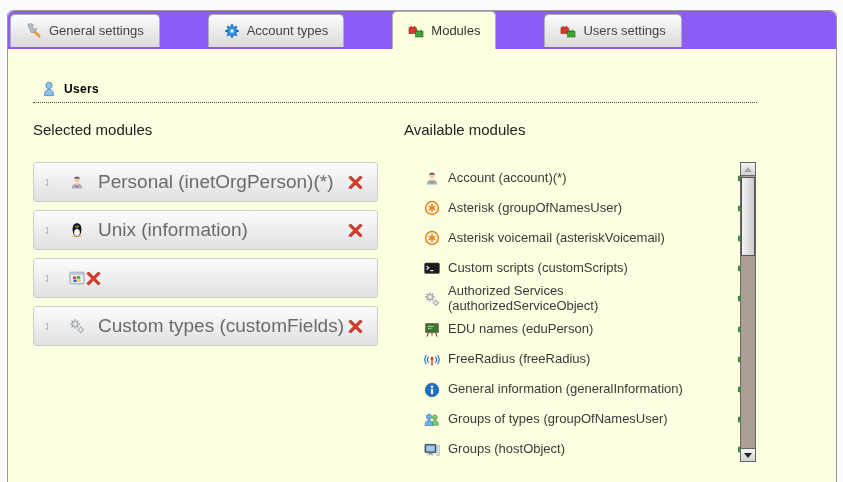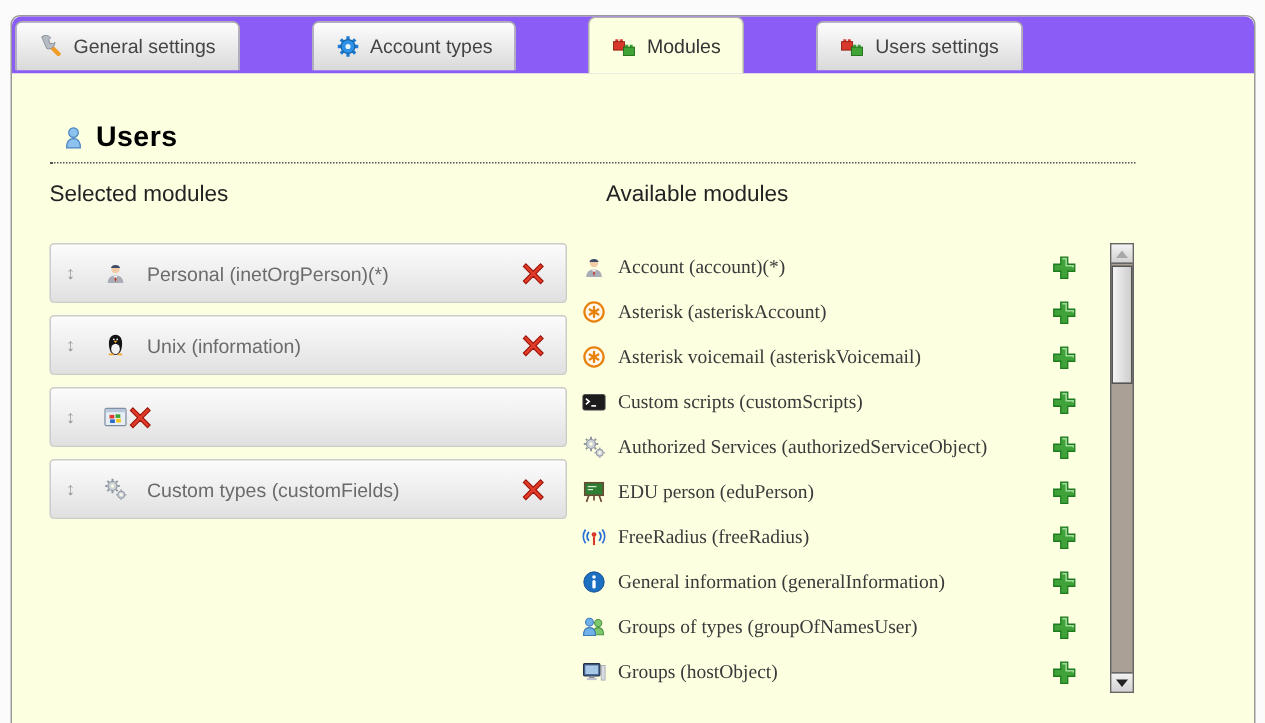--- a/index.html
+++ b/index.html
@@ -18,40 +18,40 @@
     font-size:13px; color:#444; cursor:pointer; white-space:nowrap; }
   .tab.active { height:38px; background:#fdffe1; color:#333; z-index:2; }
   .tab .icon, .row-icon, .hdr-icon { display:inline-flex; width:16px; height:16px; }
   .tab .icon svg, .row-icon svg, .hdr-icon svg { width:16px; height:16px; }
 
   .content { position:absolute; left:0; top:38px; right:0; bottom:0; background:#fdffe1; }
 
   .section-header { position:absolute; left:25px; top:32px; width:724px;
     border-bottom:1px dotted #555; padding:0 0 5px 8px;
     display:flex; align-items:center; gap:7px; }
-  .section-title { font-weight:bold; font-size:19px; color:#000; letter-spacing:.3px; }
+  .section-title { font-weight:bold; font-size:12px; color:#000; letter-spacing:.3px; }
 
   .col-heading { position:absolute; top:72px; font-size:15px; color:#222; }
   .heading-selected { left:25px; }
   .heading-available { left:396px; }
 
   .selected-list { position:absolute; left:25px; top:113px; width:345px; }
   .sel-row { display:flex; align-items:center; height:40px; margin-bottom:8px;
     background:linear-gradient(#fcfcfc,#e0e0e0);
     border:1px solid #cbcbcb; border-radius:3px; padding:0 13px 0 10px; }
   .drag-handle { color:#9a9a9a; font-size:12px; width:15px; cursor:grab;
     display:inline-block; text-align:left; }
   .sel-row .row-icon { margin-left:10px; }
-  .sel-label { margin-left:13px; color:#6b6b6b; font-size:13px; flex:1;
+  .sel-label { margin-left:13px; color:#6b6b6b; font-size:19px; flex:1;
     white-space:nowrap; overflow:hidden; }
   .icon-btn { background:none; border:none; padding:0; cursor:pointer;
     width:17px; height:17px; display:inline-flex; }
   .icon-btn svg { width:17px; height:17px; }
 
-  .available-list { position:absolute; left:380px; top:114px; width:330px;font-family:Liberation Serif, serif; }
+  .available-list { position:absolute; left:416px; top:114px; width:330px; }
   .avail-row { display:flex; align-items:center; min-height:30px; padding:1px 0; }
   .avail-row .row-icon { margin-right:8px; flex:0 0 16px; }
   .avail-label { color:#3a3a3a; font-size:13px; line-height:1.15; max-width:252px; }
   .avail-row .icon-btn { margin-left:auto; }
 
   .scrollbar { position:absolute; left:732px; top:113px; width:16px; height:300px;
     border:1px solid #666; background:#aba095; }
   .sb-btn { position:absolute; left:0; right:0; height:13px;
     background:linear-gradient(#f2f2f2,#d2d2d2); display:flex;
     align-items:center; justify-content:center; cursor:pointer; }
@@ -254,21 +254,21 @@
           <span class="row-icon">
             <svg viewBox="0 0 16 16">
               <circle cx="8" cy="8" r="6.4" fill="#fff8ef" stroke="#e8820c" stroke-width="1.5"></circle>
               <g stroke="#e8820c" stroke-width="1.5" stroke-linecap="round">
                 <line x1="8" y1="4.6" x2="8" y2="11.4"></line>
                 <line x1="5.1" y1="6.3" x2="10.9" y2="9.7"></line>
                 <line x1="10.9" y1="6.3" x2="5.1" y2="9.7"></line>
               </g>
             </svg>
           </span>
-          <span class="avail-label">Asterisk (asteriskAccount)</span>
+          <span class="avail-label">Asterisk (groupOfNamesUser)</span>
           <button class="icon-btn">
             <svg viewBox="0 0 16 16">
               <path d="M5.8 1.4 h4.4 v4.4 h4.4 v4.4 h-4.4 v4.4 H5.8 V10.2 H1.4 V5.8 h4.4 z" fill="#3fa33a" stroke="#1e7a1e" stroke-width=".8"></path>
               <path d="M6.8 2.4 h2.4 v4.4 h4.4 v1" fill="none" stroke="#a2dc9c" stroke-width=".9"></path>
             </svg>
           </button>
         </div>
         <div class="avail-row">
           <span class="row-icon">
             <svg viewBox="0 0 16 16">
@@ -341,21 +341,21 @@
           <span class="row-icon">
             <svg viewBox="0 0 16 16">
               <rect x="1.8" y="1.8" width="12.4" height="8.4" fill="#2f7d33" stroke="#6b4a35" stroke-width="1"></rect>
               <line x1="3.8" y1="4.4" x2="9.6" y2="4.4" stroke="#d8ecd8" stroke-width=".8"></line>
               <line x1="3.8" y1="6.4" x2="7.4" y2="6.4" stroke="#d8ecd8" stroke-width=".8"></line>
               <line x1="4.6" y1="10.2" x2="3" y2="14.6" stroke="#6b4a35" stroke-width="1.1"></line>
               <line x1="11.4" y1="10.2" x2="13" y2="14.6" stroke="#6b4a35" stroke-width="1.1"></line>
               <line x1="8" y1="10.2" x2="8" y2="13.6" stroke="#6b4a35" stroke-width="1.1"></line>
             </svg>
           </span>
-          <span class="avail-label">EDU person (eduPerson)</span>
+          <span class="avail-label">EDU names (eduPerson)</span>
           <button class="icon-btn">
             <svg viewBox="0 0 16 16">
               <path d="M5.8 1.4 h4.4 v4.4 h4.4 v4.4 h-4.4 v4.4 H5.8 V10.2 H1.4 V5.8 h4.4 z" fill="#3fa33a" stroke="#1e7a1e" stroke-width=".8"></path>
               <path d="M6.8 2.4 h2.4 v4.4 h4.4 v1" fill="none" stroke="#a2dc9c" stroke-width=".9"></path>
             </svg>
           </button>
         </div>
         <div class="avail-row">
           <span class="row-icon">
             <svg viewBox="0 0 16 16">

